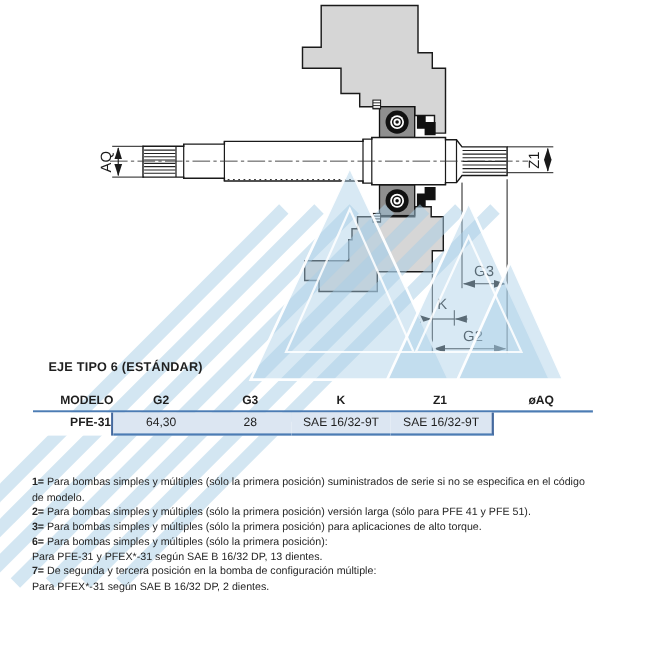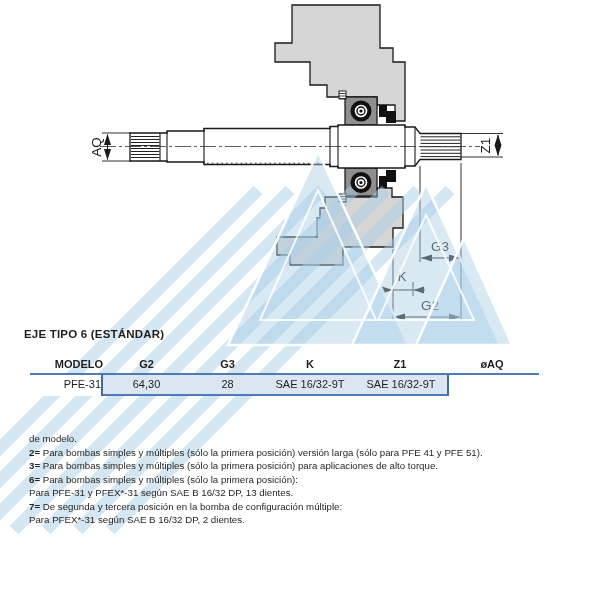--- a/index.html
+++ b/index.html
@@ -1,32 +1,32 @@
 <!DOCTYPE html>
 <html><head>
 <meta charset="utf-8">
 <style>
   html,body{margin:0;padding:0;background:#fff;}
   #canvas{position:relative;width:600px;height:600px;background:#fff;overflow:hidden;
           font-family:"Liberation Sans",sans-serif;color:#1f1f1f;}
   #tech-svg{position:absolute;left:0;top:0;z-index:1;}
 
   
-  .tbl-title{position:absolute;left:24px;top:328px;z-index:2;font-size:11.5px;font-weight:bold;
+  .tbl-title{position:absolute;left:44px;top:328px;z-index:2;font-size:11.5px;font-weight:bold;
              letter-spacing:0.2px;white-space:nowrap;}
   .tbl{position:absolute;left:30px;top:352px;width:509px;z-index:2;font-size:11px;}
   .tbl *{box-sizing:border-box;}
   .thead{display:flex;height:23px;align-items:flex-end;border-bottom:2px solid #4c7cb4;
          font-weight:bold;padding-bottom:3px;}
   .trow{display:flex;height:21px;}
   .c{flex:0 0 auto;text-align:center;white-space:nowrap;}
   .c0{width:73px;text-align:right;padding-left:7px;}
   .c1{width:87px;} .c2{width:75px;} .c3{width:90px;} .c4{width:90px;} .c5{width:94px;}
   .trow .c{line-height:19px;height:21px;background:#dce6f2;border-bottom:2px solid #4c7cb4;}
-  .trow .c0{background:#fff;font-weight:normal;border-bottom:none;border-right:2px solid #44699e;}
+  .trow .c0{background:#fff;font-weight:bold;border-bottom:none;border-right:2px solid #44699e;}
   .trow .c5{border-right:2px solid #44699e;}
 
   
   .notes{position:absolute;left:29px;top:432px;z-index:2;font-size:9.7px;line-height:13.5px;
          color:#262626;}
   .note-line{white-space:nowrap;}
   .np{font-weight:bold;}
 </style>
 </head>
 <body>
@@ -145,20 +145,21 @@
     <div class="trow">
       <div class="c c0">PFE-31</div>
       <div class="c c1">64,30</div>
       <div class="c c2">28</div>
       <div class="c c4">SAE 16/32-9T</div>
       <div class="c c5">SAE 16/32-9T</div>
     </div>
   </div>
 
   <div class="notes">
+    <div class="note-line"><span class="np">1=</span><span> Para bombas simples y múltiples (sólo la primera posición) suministrados de serie si no se especifica en el código</span></div>
     <div class="note-line"><span class="np"></span><span>de modelo.</span></div>
     <div class="note-line"><span class="np">2=</span><span> Para bombas simples y múltiples (sólo la primera posición) versión larga (sólo para PFE 41 y PFE 51).</span></div>
     <div class="note-line"><span class="np">3=</span><span> Para bombas simples y múltiples (sólo la primera posición) para aplicaciones de alto torque.</span></div>
     <div class="note-line"><span class="np">6=</span><span> Para bombas simples y múltiples (sólo la primera posición):</span></div>
     <div class="note-line"><span class="np"></span><span>Para PFE-31 y PFEX*-31 según SAE B 16/32 DP, 13 dientes.</span></div>
     <div class="note-line"><span class="np">7=</span><span> De segunda y tercera posición en la bomba de configuración múltiple:</span></div>
     <div class="note-line"><span class="np"></span><span>Para PFEX*-31 según SAE B 16/32 DP, 2 dientes.</span></div>
   </div>
 
 </div>

